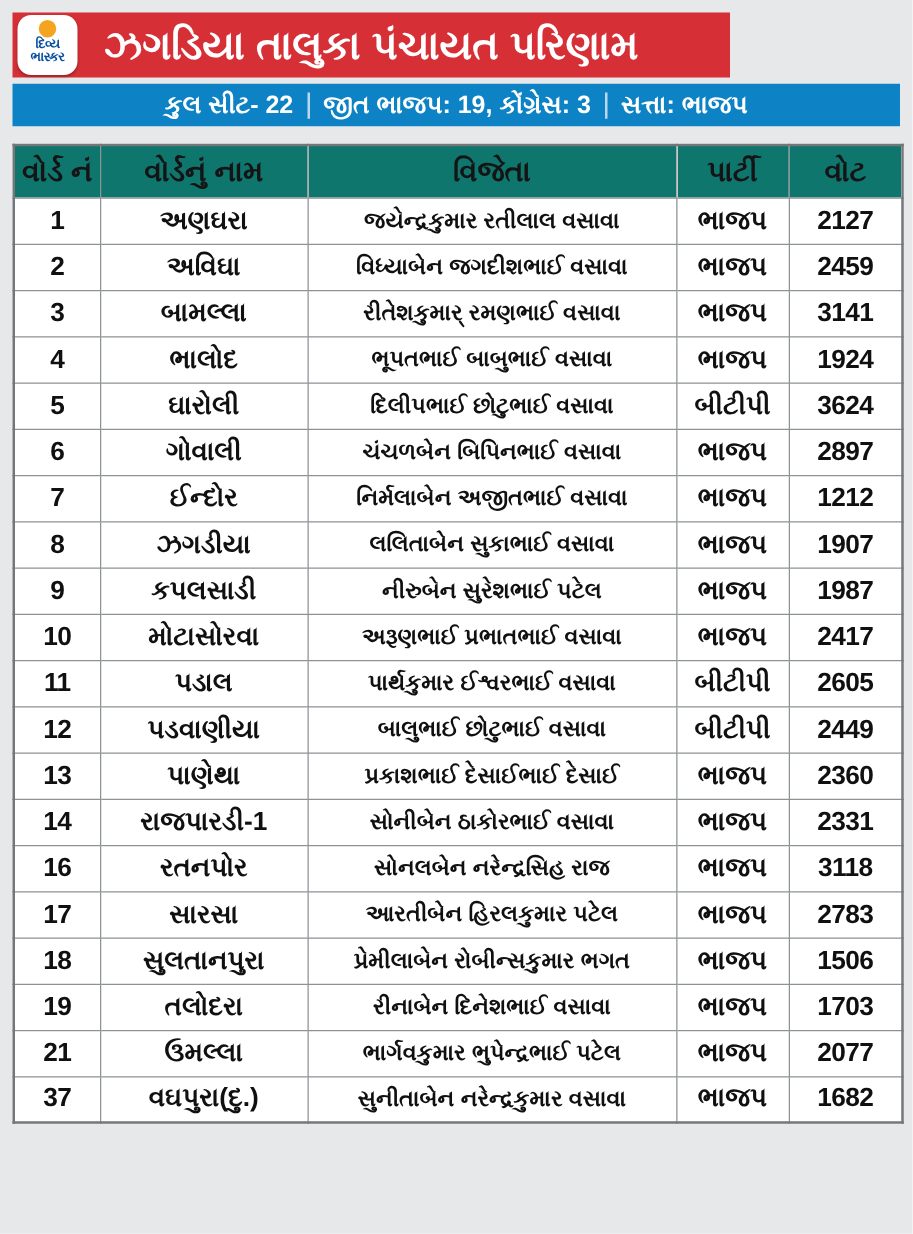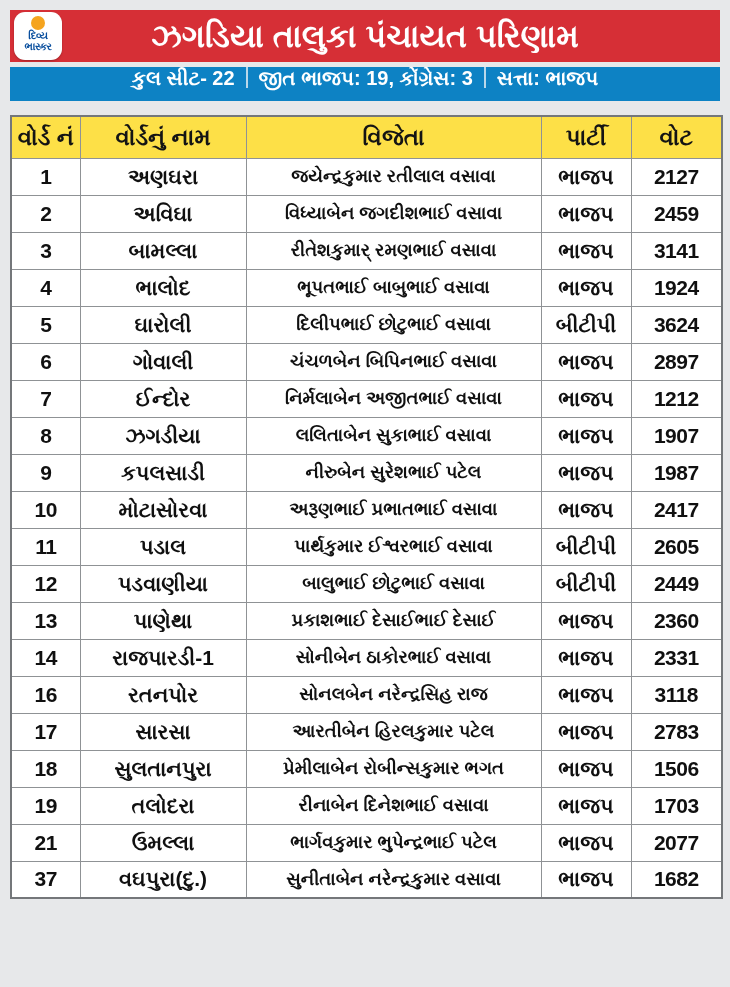--- a/index.html
+++ b/index.html
@@ -5,21 +5,21 @@
   * { box-sizing: border-box; }
   html,body { margin:0; padding:0; }
   body {
     width:730px; height:987px;
     background:#e7e8ea;
     font-family:"Liberation Sans", sans-serif;
     position:relative;
     -webkit-font-smoothing:antialiased;
   }
   .banner {
-    position:absolute; left:10px; top:10px; width:710px; height:52px;
+    position:absolute; left:10px; top:10px; width:574px; height:52px;
     background:#d62f36;
     display:flex; align-items:center; justify-content:center;
   }
   .logo {
     position:absolute; left:4px; top:2px; width:48px; height:48px;
     background:#ffffff; border-radius:11px;
     display:flex; flex-direction:column; align-items:center;
     box-shadow:0 1px 2px rgba(0,0,0,.25);
   }
   .logo-dot { width:14px; height:14px; border-radius:50%; background:#f5a41f; margin-top:4px; }
@@ -27,38 +27,38 @@
     font-size:10.5px; line-height:11px; font-weight:bold;
     color:#0a4f9e; letter-spacing:-0.5px; text-align:center; white-space:nowrap;
   }
   .title {
     margin:0; color:#ffffff; font-weight:bold; font-size:32px; line-height:1;
     text-align:right; white-space:nowrap;
   }
   .subbar {
     position:absolute; left:10px; top:67px; width:710px; height:34px;
     background:#0d82c4; color:#ffffff;
-    display:flex; justify-content:center; gap:11px;
+    display:flex; align-items:center; justify-content:center; gap:11px;
     font-size:20px; font-weight:bold; white-space:nowrap;
   }
   .sep { width:2px; height:21px; background:#b9d8ea; }
   table.results {
     position:absolute; left:10px; top:115px; width:711px;
     border-collapse:collapse; table-layout:fixed;
     background:#ffffff;
     border:2px solid #74777a;
   }
   .results th, .results td {
     border:1px solid #8f9295;
     text-align:center; vertical-align:middle;
     font-weight:bold; color:#101010;
     padding:0 2px; overflow:hidden; white-space:nowrap;
   }
   .results thead th {
-    background:#fde047; height:42px; font-size:23px; color:#141414;
+    background:#0f766e; height:42px; font-size:23px; color:#141414;
   }
   .results td { height:37px; font-size:21px; }
   .results td.c-winner { font-size:18px; }
   .results td.c-no, .results td.c-votes {
     font-family:"Liberation Sans", sans-serif; font-size:21px; letter-spacing:-0.5px;
   }
 </style>
 </head>
 <body>
 

